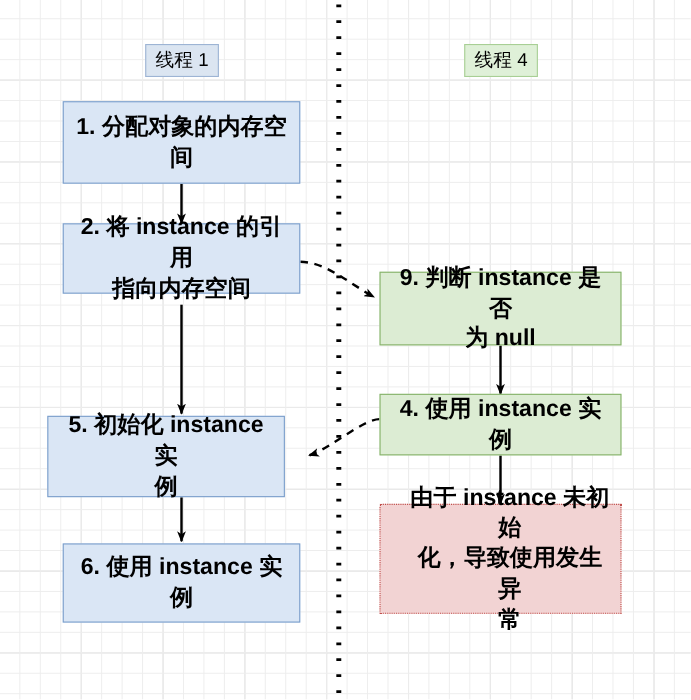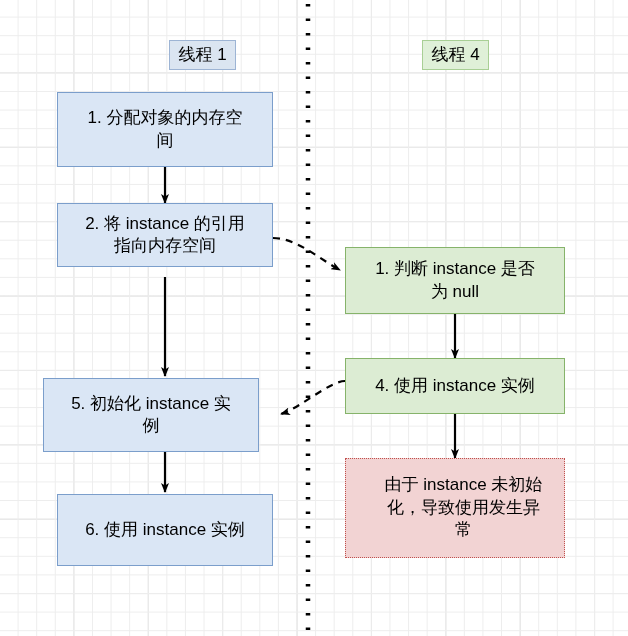--- a/index.html
+++ b/index.html
@@ -46,29 +46,29 @@
     color: #000000;
     white-space: pre-line;
   }
   .lane-label {
     font-size: 17px;
     padding: 2px 8px;
   }
   .lane-label.blue {
     background: #dbe5f1;
     border: 1px solid #9db4d4;
-    margin-left: 37px;
   }
   .lane-label.green {
     background: #dff0d8;
     border: 1px solid #a8cf95;
   }
   .box {
-    font-size: 17px;
+    font-size: 21px;
     padding: 4px 8px;
+    font-weight: bold;
   }
   .box.blue {
     background: #dae6f5;
     border: 1.4px solid #7b9ecb;
   }
   .box.green {
     background: #dcecd3;
     border: 1.4px solid #86b36a;
   }
   .box.red {
@@ -105,20 +105,20 @@
   <div class="node lane-label green" style="left:422px; top:40px; width:67px; height:30px;">线程 4</div>
 
   <div class="node box blue" style="left:57px; top:92px; width:216px; height:75px;">1. 分配对象的内存空
 间</div>
   <div class="node box blue" style="left:57px; top:203px; width:216px; height:64px;">2. 将 instance 的引用
 指向内存空间</div>
   <div class="node box blue" style="left:43px; top:378px; width:216px; height:74px;">5. 初始化 instance 实
 例</div>
   <div class="node box blue" style="left:57px; top:494px; width:216px; height:72px;">6. 使用 instance 实例</div>
 
-  <div class="node box green" style="left:345px; top:247px; width:220px; height:67px;">1. 判断 instance 是否
+  <div class="node box green" style="left:345px; top:247px; width:220px; height:67px;">9. 判断 instance 是否
 为 null</div>
   <div class="node box green" style="left:345px; top:358px; width:220px; height:56px;">4. 使用 instance 实例</div>
   <div class="node box red" style="left:345px; top:458px; width:220px; height:100px;padding-left:25px;">由于 instance 未初始
 化，导致使用发生异
 常</div>
 
 </div>
 
 </body></html>

